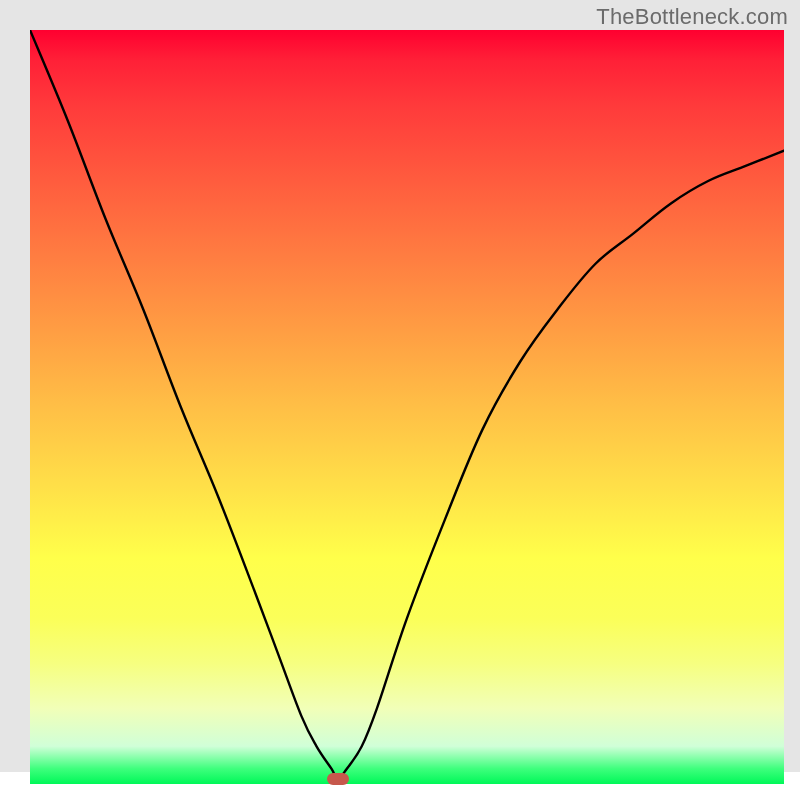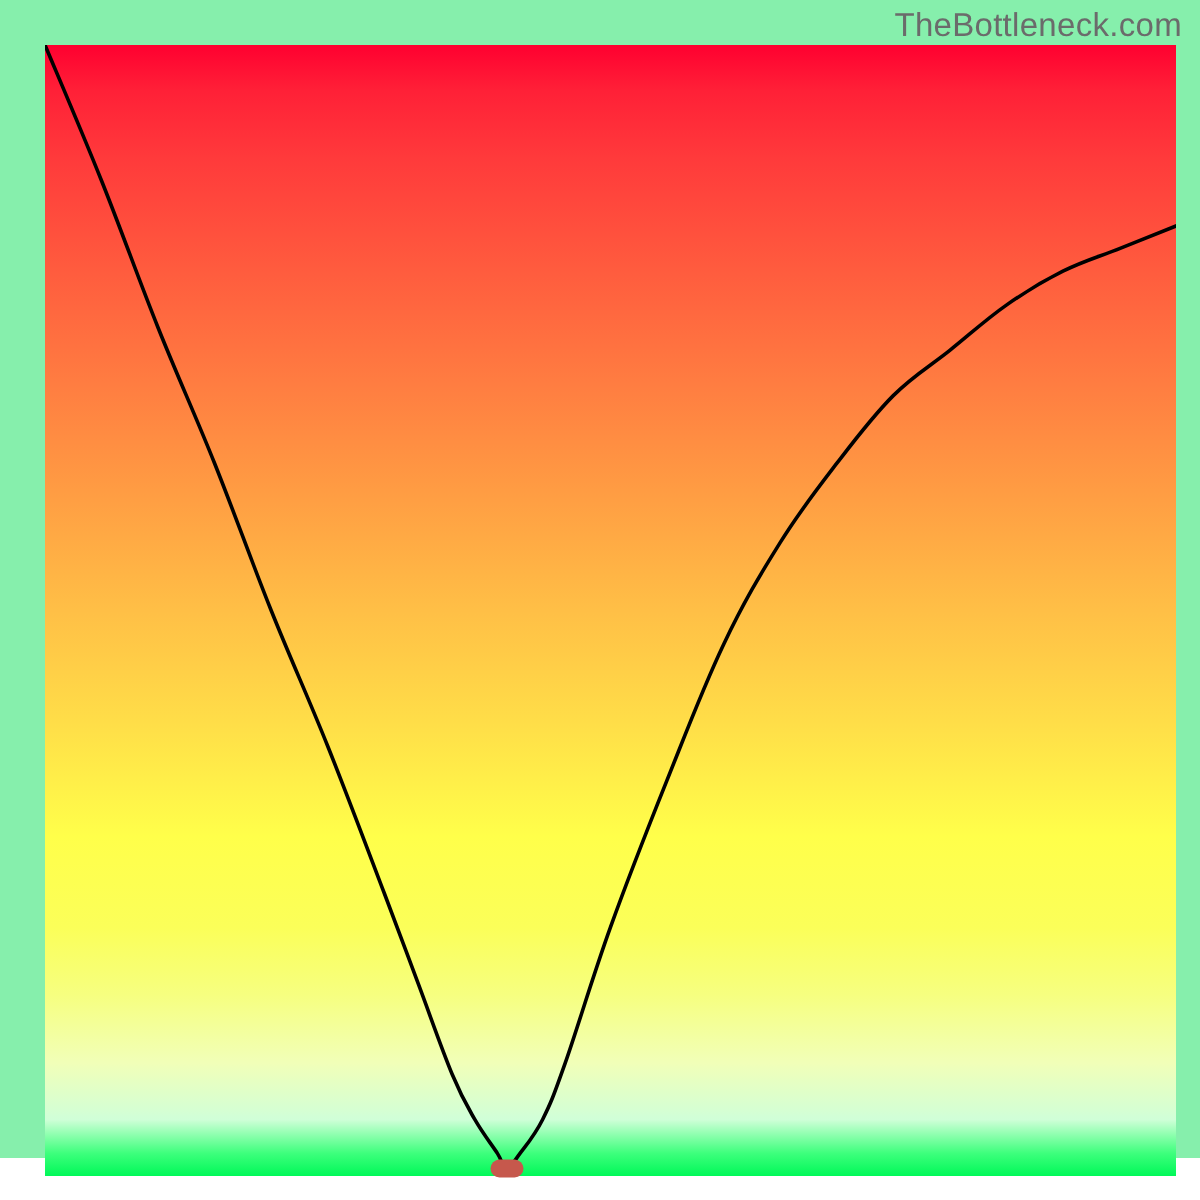--- a/index.html
+++ b/index.html
@@ -1,20 +1,20 @@
 <!DOCTYPE html>
 <html><head>
 <meta charset="utf-8">
 <style>
   * { margin: 0; padding: 0; box-sizing: border-box; }
   html, body { width: 800px; height: 800px; overflow: hidden; }
   .frame {
     width: 800px;
     height: 772px;
-    background: #86efac;
+    background: #e5e5e5;
     position: relative;
   }
   .plot-area {
     position: absolute;
     left: 30px;
     top: 30px;
     width: 754px;
     height: 754px;
     background: linear-gradient(to bottom,
       #ff0030 0%,

